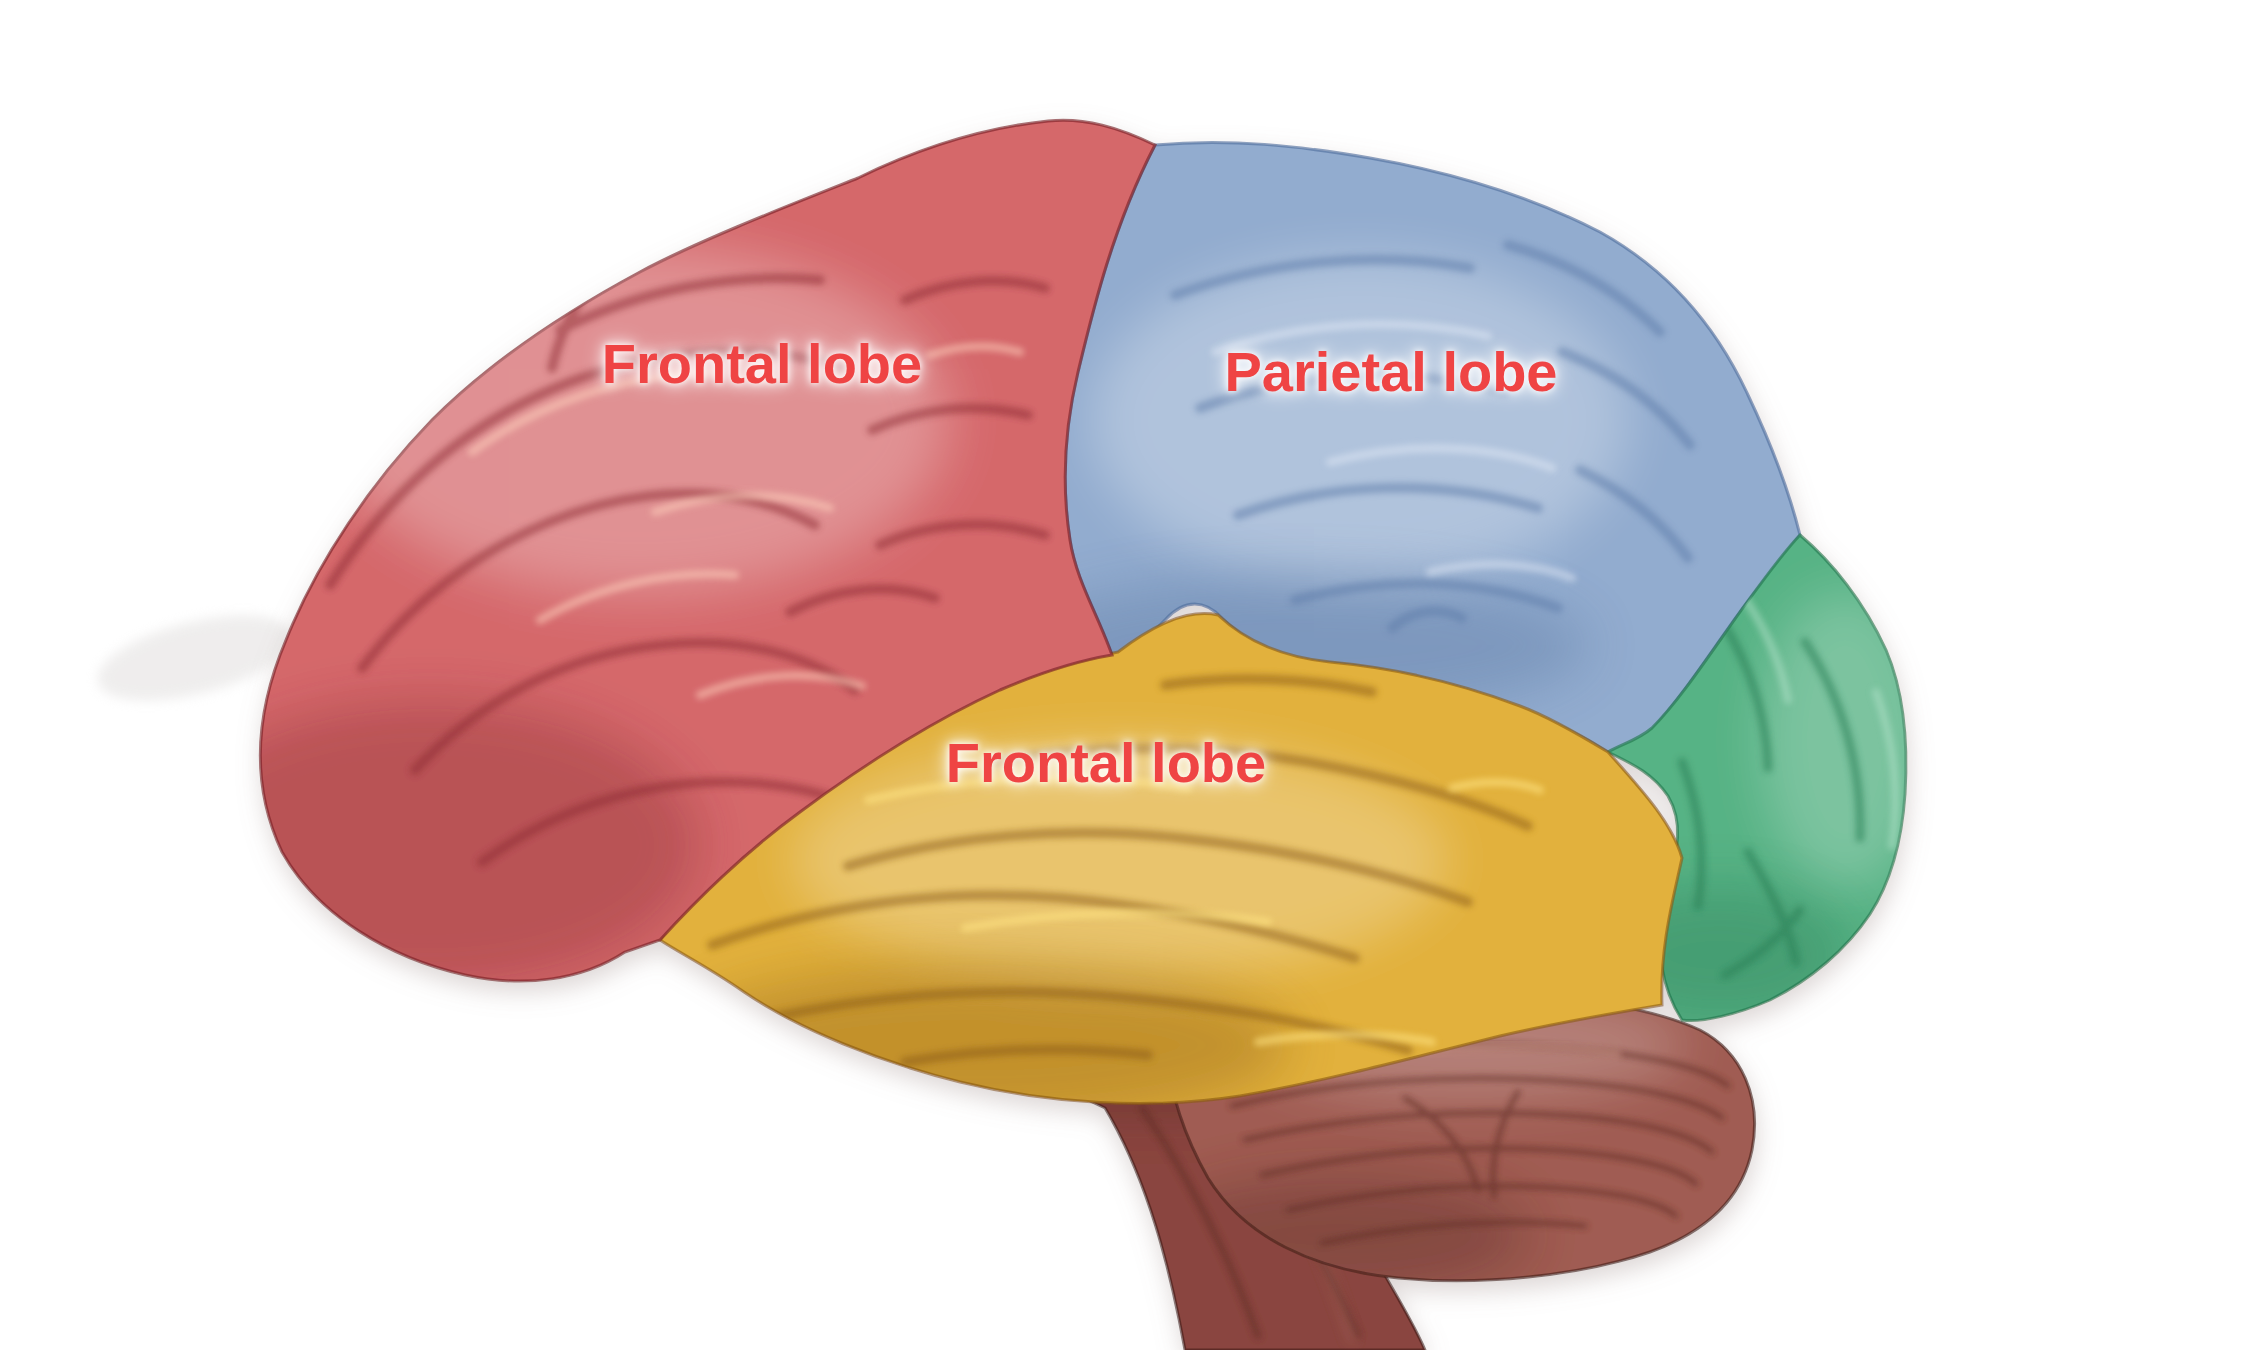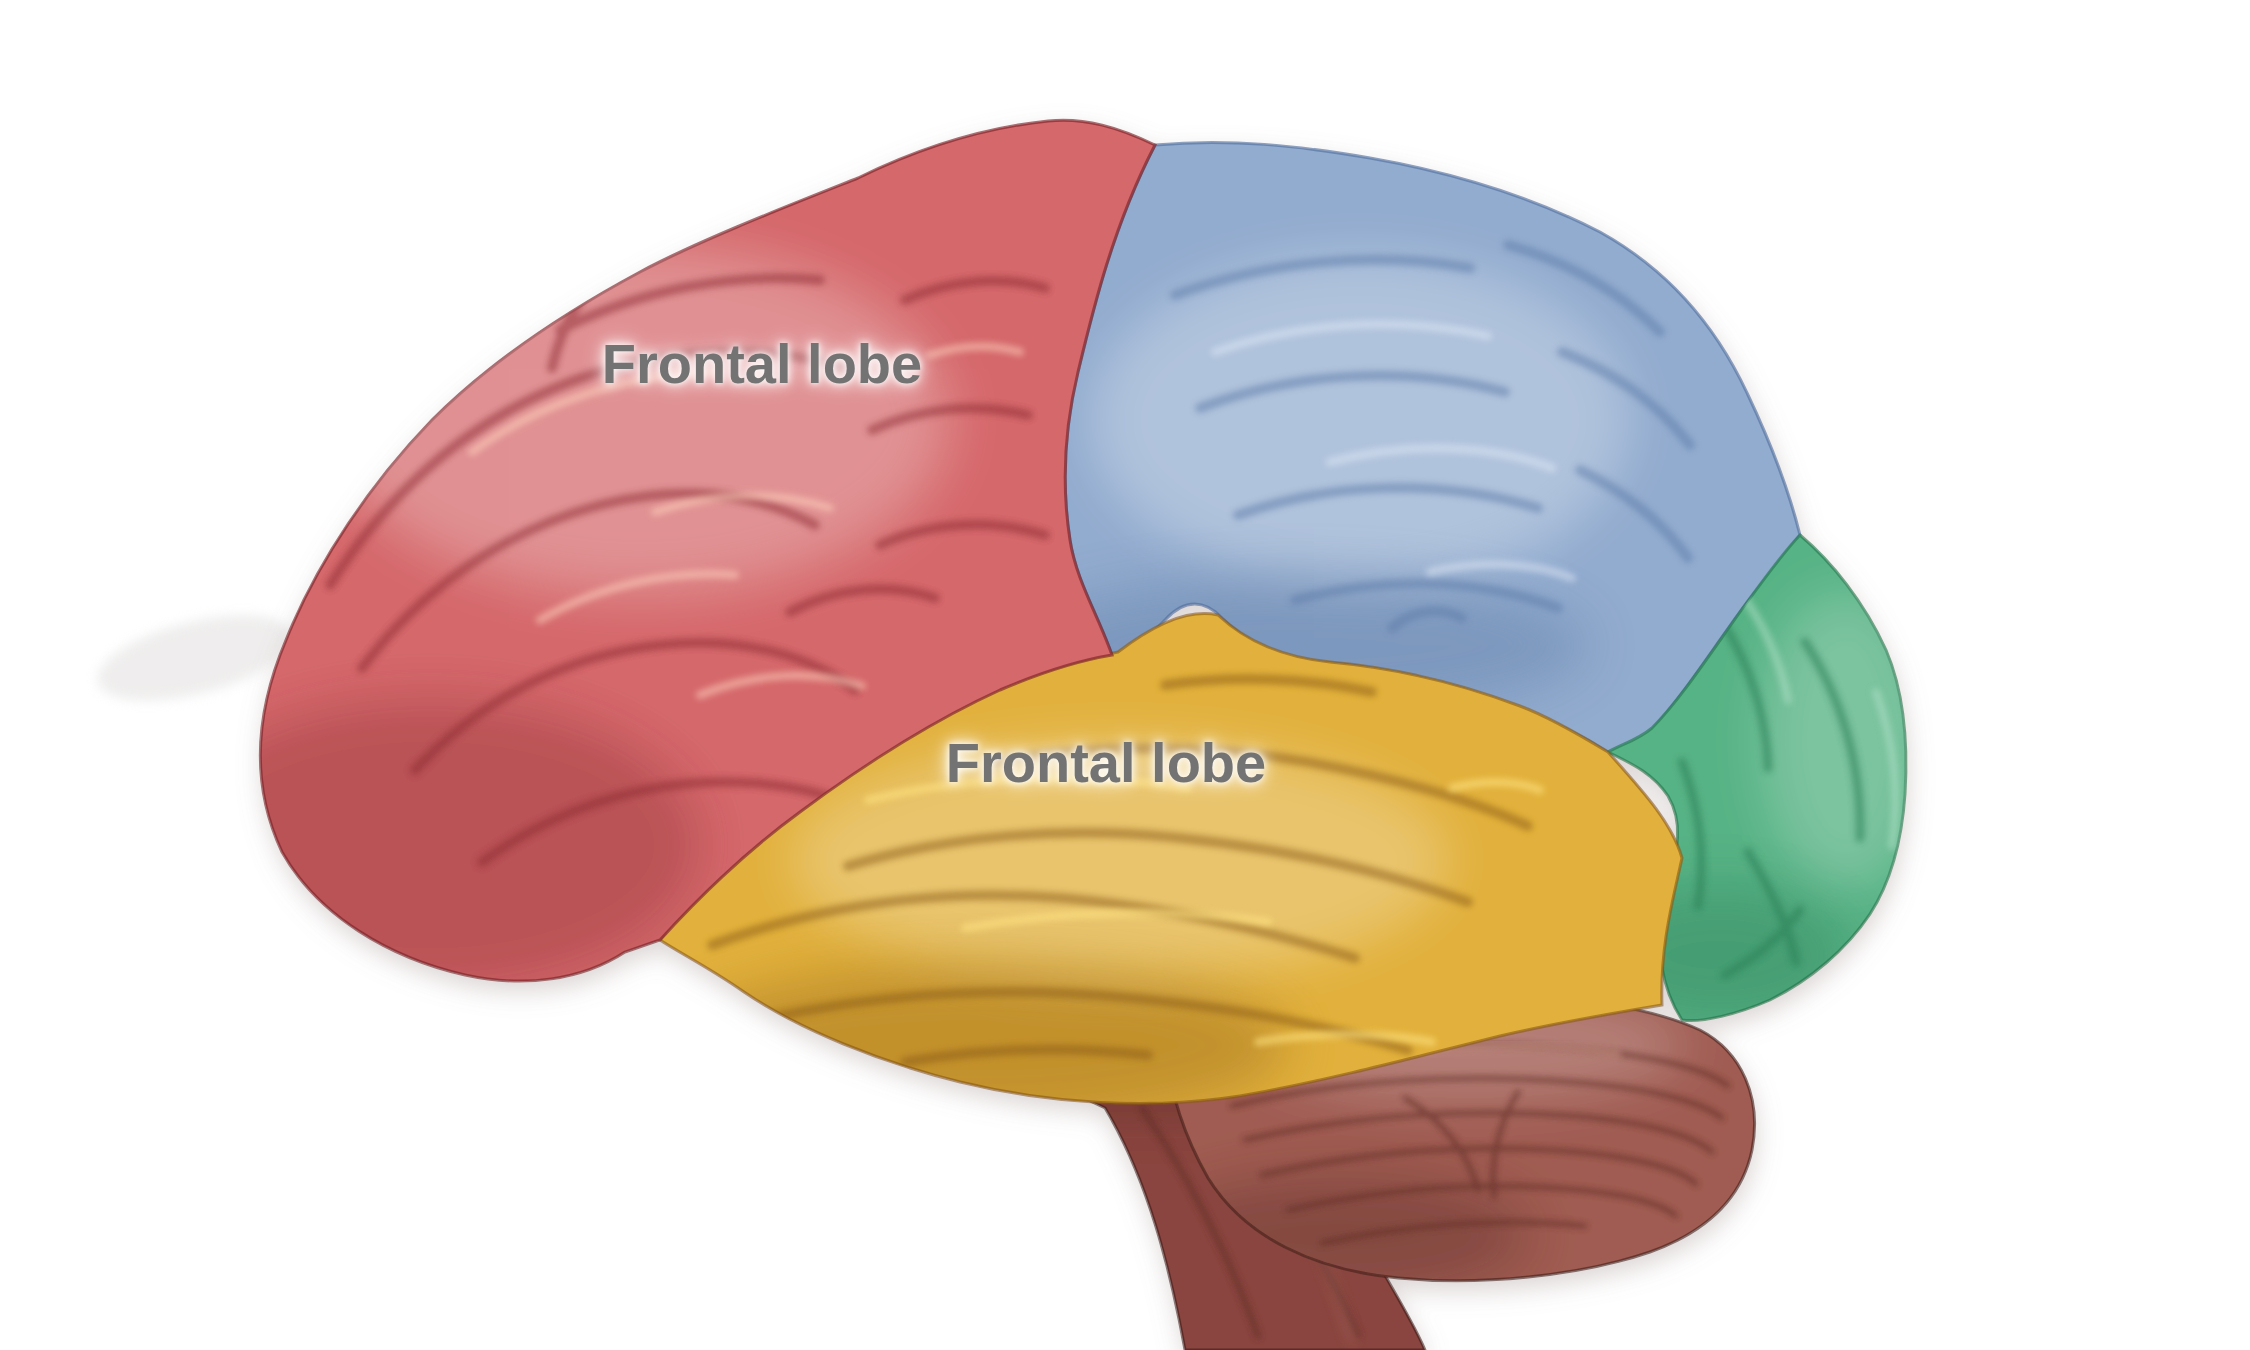--- a/index.html
+++ b/index.html
@@ -11,21 +11,21 @@
     background: #ffffff;
     font-family: "Liberation Sans", "DejaVu Sans", sans-serif;
   }
   .stage svg { position: absolute; left: 0; top: 0; }
   .lobe-label {
     position: absolute;
     transform: translate(-50%, -50%);
     font-family: "Liberation Sans", "DejaVu Sans", sans-serif;
     font-size: 56px;
     font-weight: 700;
-    color: #737373;
+    color: #ef4444;
     letter-spacing: 0px;
     white-space: nowrap;
     text-align: left;
     text-shadow: 0 0 6px #ffffff, 0 0 14px #ffffff, 0 0 22px rgba(255,255,255,0.85);
   }
   .lobe-label.two-line { white-space: normal; line-height: 57px; }
   #label-frontal   { left: 762px;  top: 363px; }
   #label-parietal  { left: 1391px; top: 371px; }
   #label-temporal  { left: 1106px; top: 762px; }
   #label-occipital { left: 1827px; top: 826px; }
@@ -274,15 +274,16 @@
             <path d="M 700 695 C 755 672 815 670 862 686"></path>
             <path d="M 930 355 C 960 345 992 344 1020 352"></path>
           </g>
         </g>
       </g>
 
     </g>
   </svg>
 
   <div id="label-frontal" class="lobe-label">Frontal lobe</div>
+  <div id="label-parietal" class="lobe-label">Parietal lobe</div>
   <div id="label-temporal" class="lobe-label">Frontal lobe</div>
 
 </div>
 
 </body></html>

